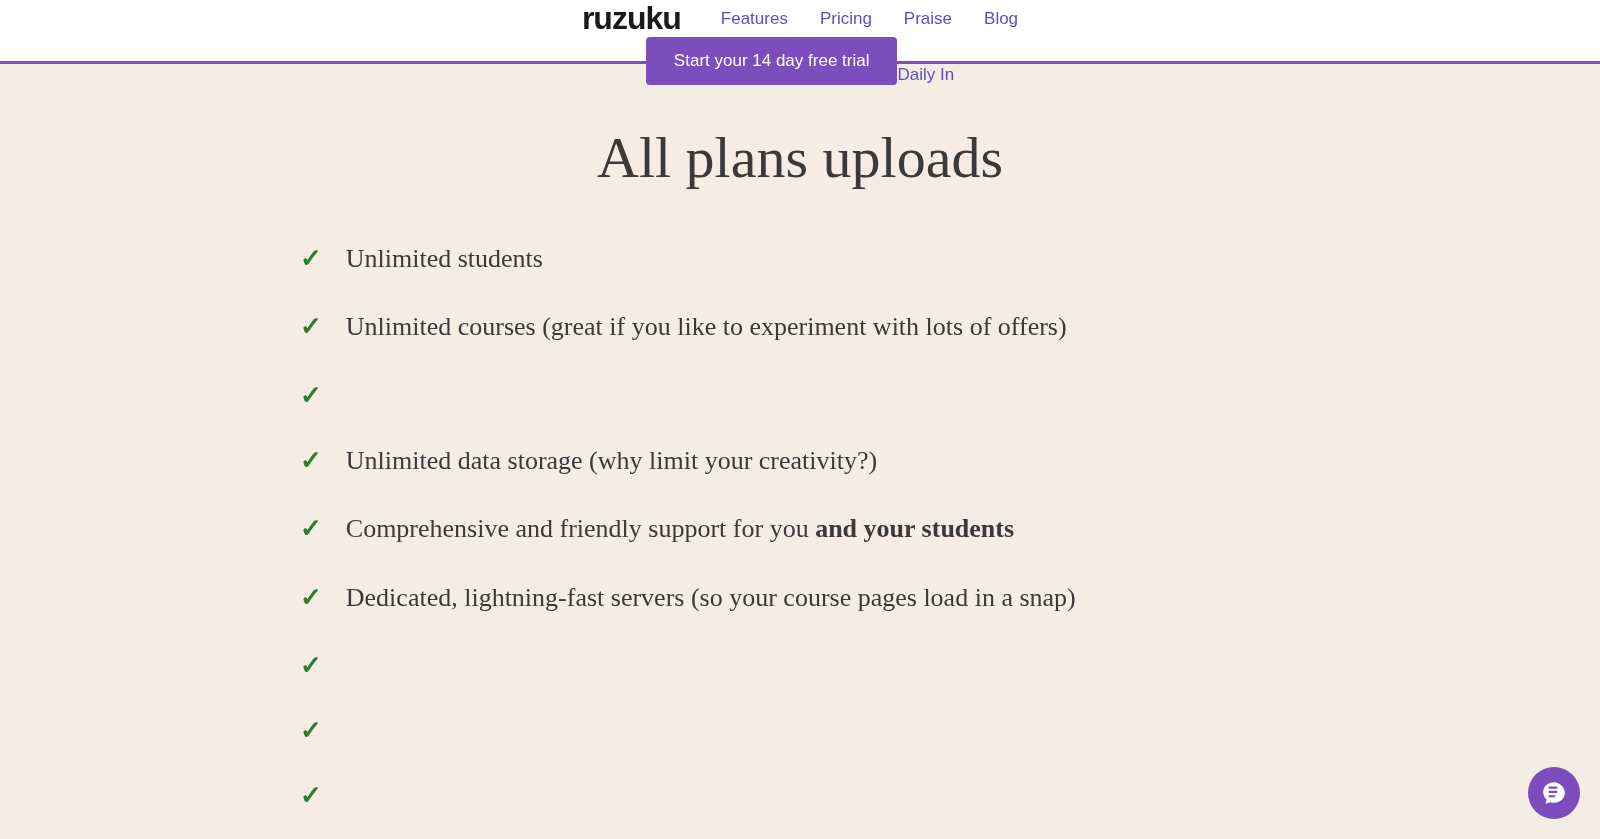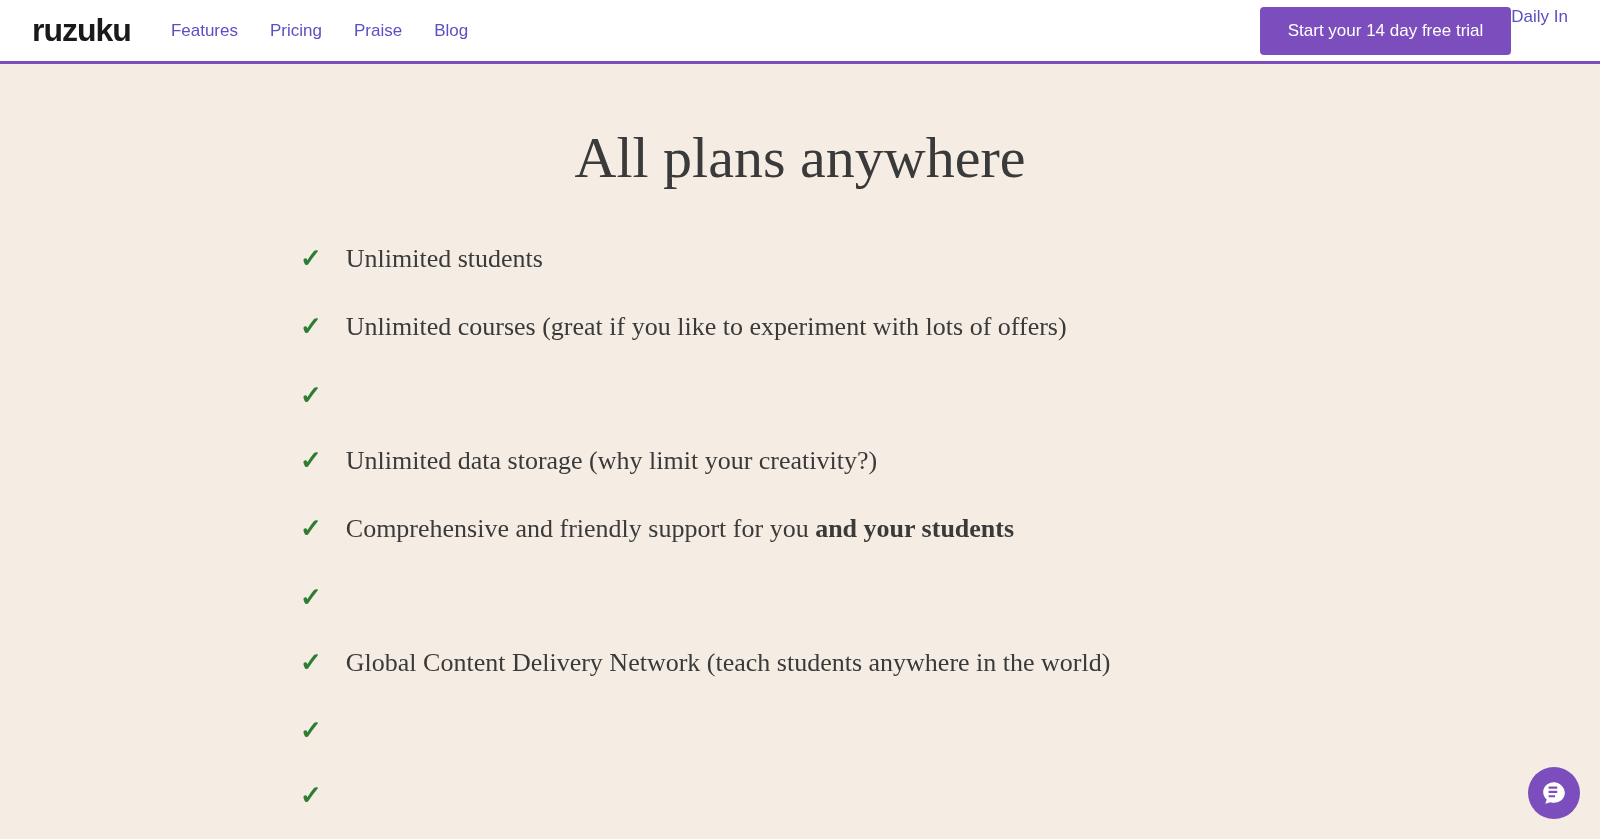--- a/index.html
+++ b/index.html
@@ -19,20 +19,21 @@
     
     nav {
       background-color: #ffffff;
       display: flex;
       align-items: center;
       justify-content: space-between;
       padding: 0 32px;
       height: 64px;
       border-bottom: 3px solid #7c4dbd;
       position: relative;
+      flex-direction: column;
     }
 
     .nav-left {
       display: flex;
       align-items: center;
       gap: 40px;
     }
 
     .logo {
       font-family: Arial, sans-serif;
@@ -50,21 +51,21 @@
 
     .nav-links a {
       color: #5b4fc4;
       text-decoration: none;
       font-family: Arial, sans-serif;
       font-size: 17px;
     }
 
     .nav-right {
       display: flex;
-      align-items: flex-start;
+      align-items: flex-end;
     }
 
     .btn-trial {
       background-color: #7c4dbd;
       color: #ffffff;
       border: none;
       padding: 14px 28px;
       font-size: 17px;
       font-family: Arial, sans-serif;
       cursor: pointer;
@@ -167,21 +168,21 @@
       </li>
     </ul>
   </div>
   <div class="nav-right">
     <button class="btn-trial">Start your 14 day free trial</button>
     <a href="#" class="sign-in-link">Daily In</a>
   </div>
 </nav>
 
 <main class="main-content">
-  <h1 class="section-title">All plans anywhere</h1>
+  <h1 class="section-title">All plans uploads</h1>
 
   <ul class="features-list">
 
     <li>
       <span class="check-icon">✓</span>
       <span class="feature-text">Unlimited students</span>
     </li>
 
     <li>
       <span class="check-icon">✓</span>
@@ -199,25 +200,25 @@
 
     <li>
       <span class="check-icon">✓</span>
       <span class="feature-text">
         <span>Comprehensive and friendly support for you </span><strong>and your students</strong><span></span>
       </span>
     </li>
 
     <li>
       <span class="check-icon">✓</span>
-    </li>
-
-    <li>
-      <span class="check-icon">✓</span>
-      <span class="feature-text">Global Content Delivery Network (teach students anywhere in the world)</span>
+      <span class="feature-text">Dedicated, lightning-fast servers (so your course pages load in a snap)</span>
+    </li>
+
+    <li>
+      <span class="check-icon">✓</span>
     </li>
 
     <li>
       <span class="check-icon">✓</span>
     </li>
 
     <li>
       <span class="check-icon">✓</span>
     </li>
 

